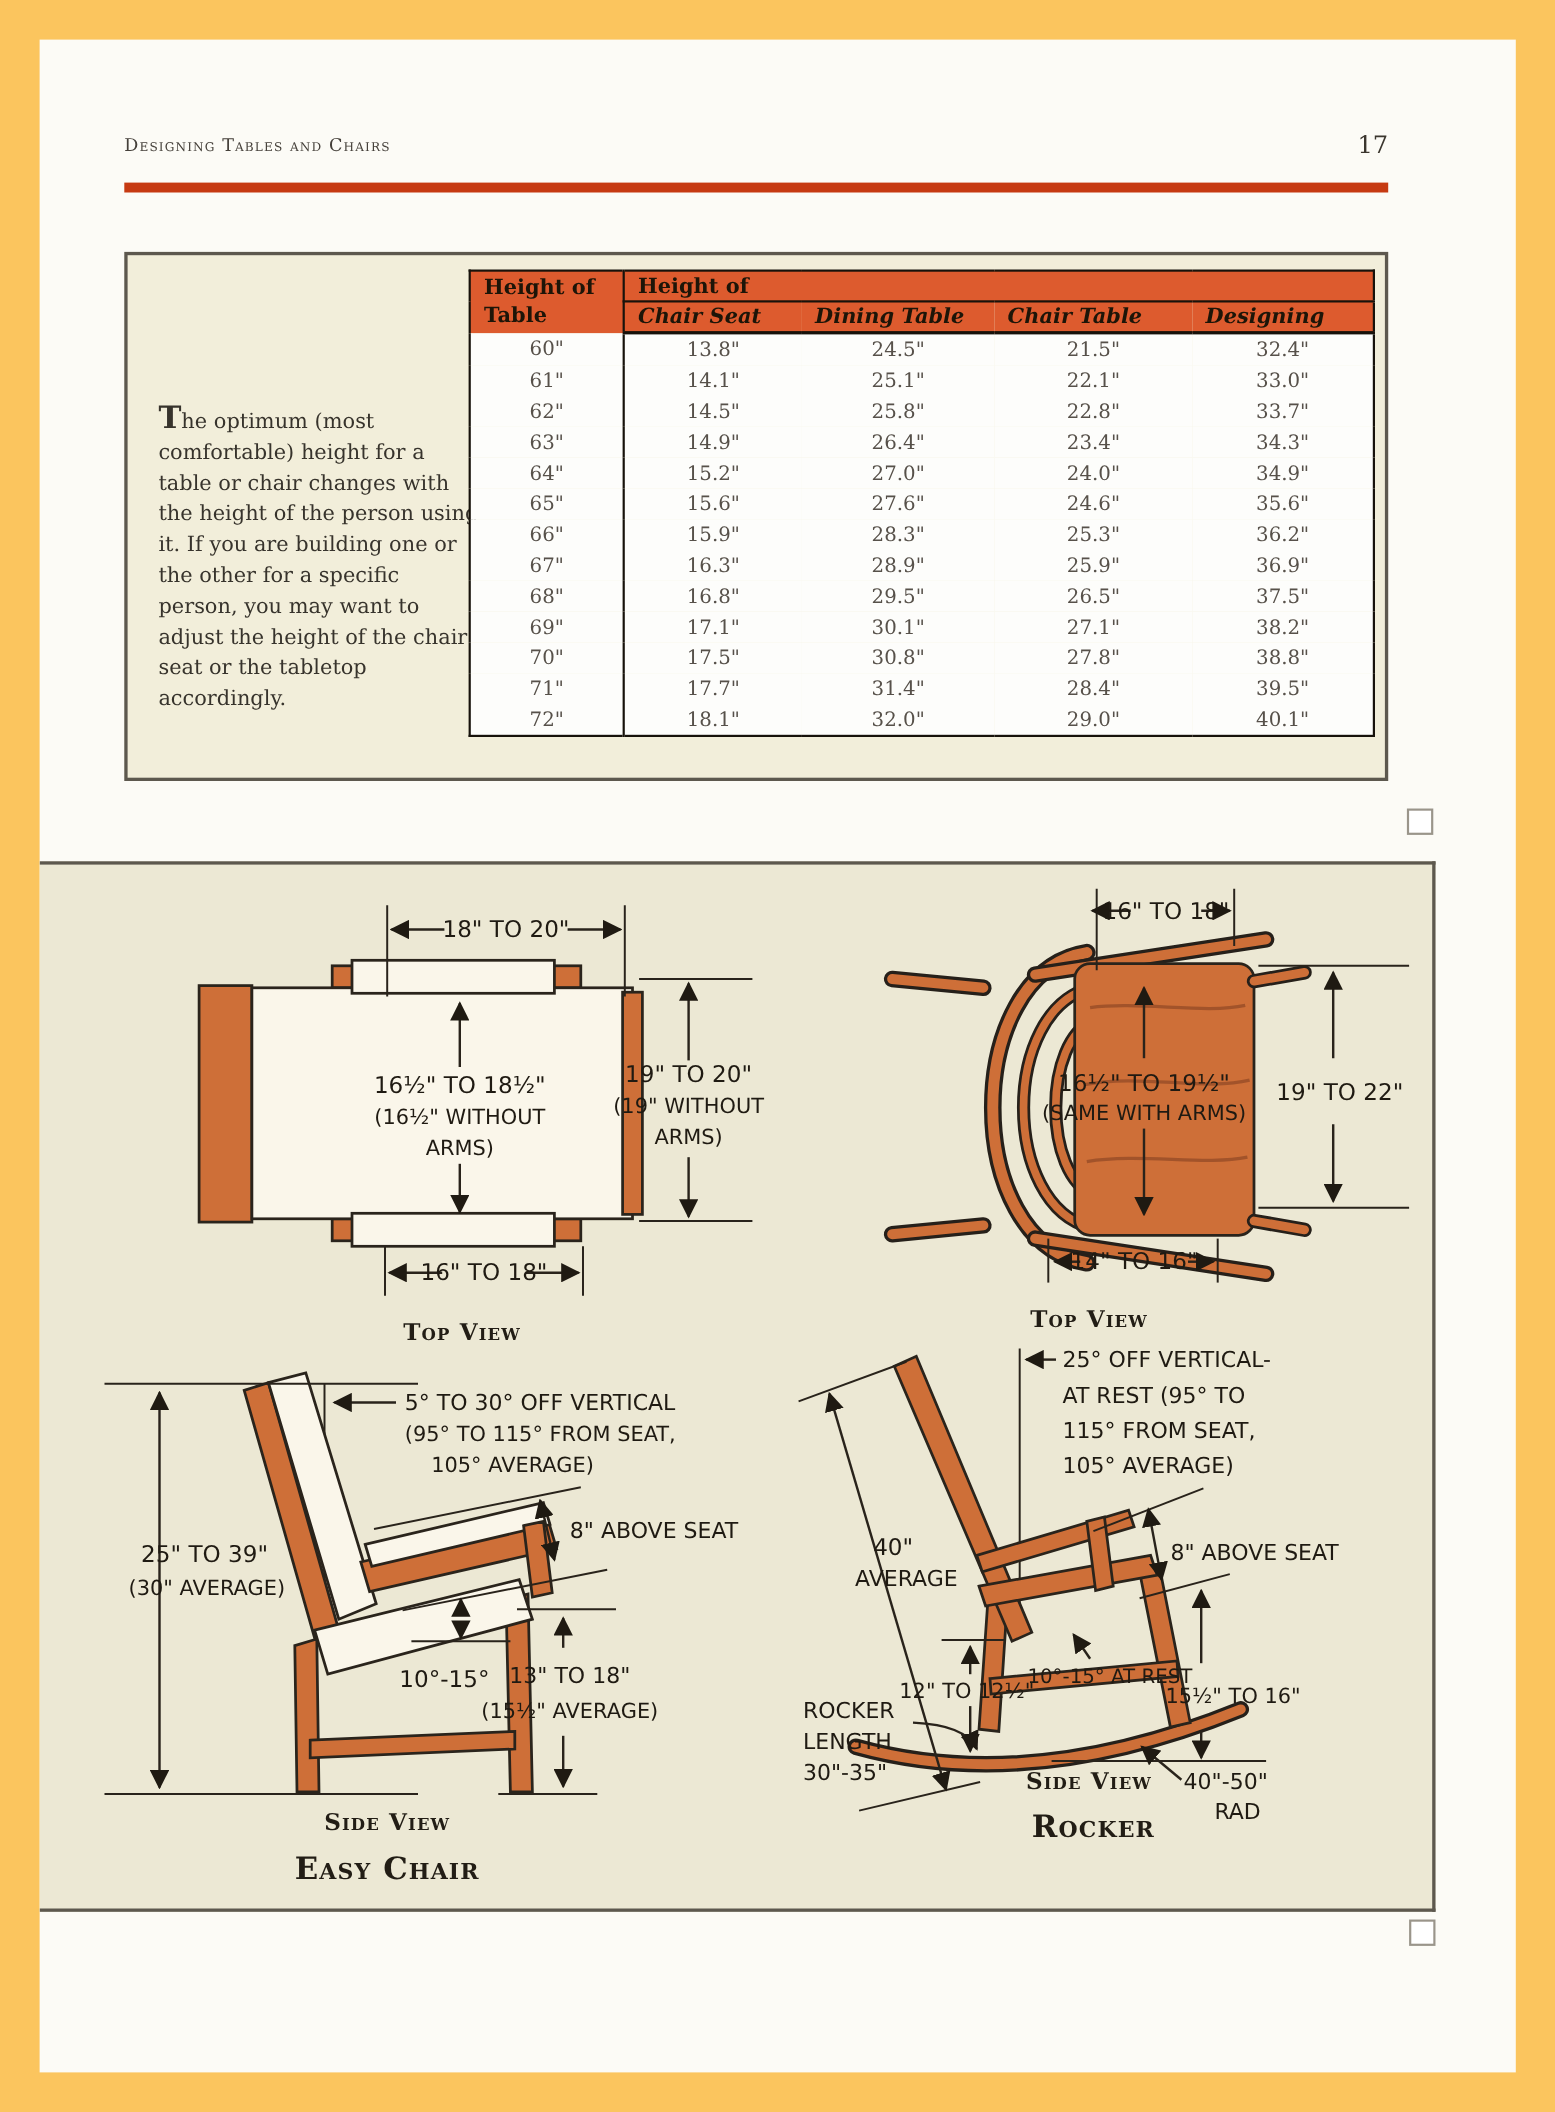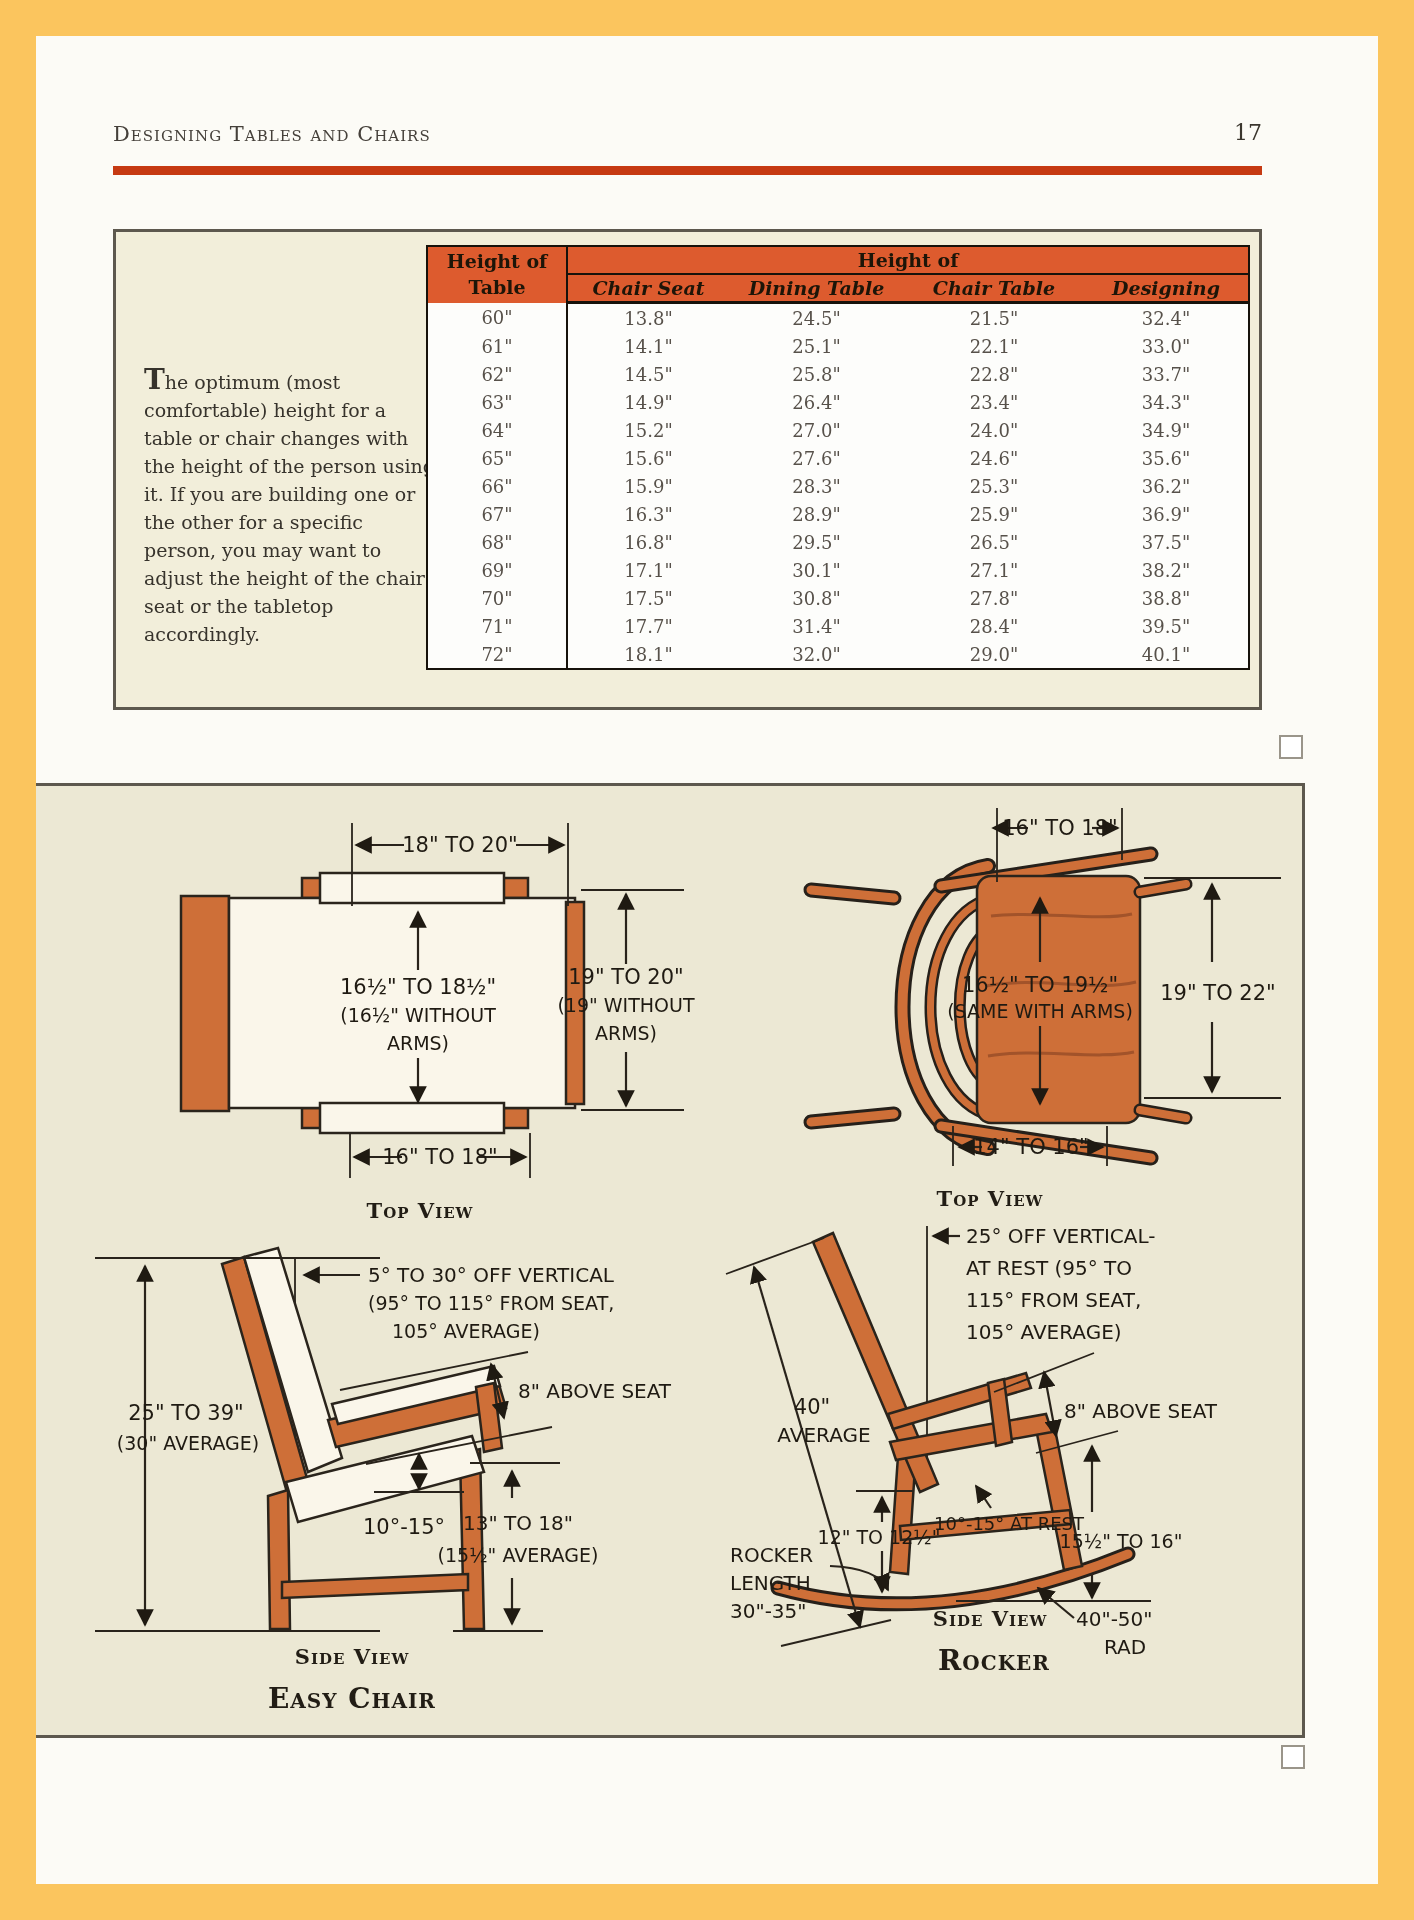--- a/index.html
+++ b/index.html
@@ -1,31 +1,31 @@
 <!DOCTYPE html>
 <html><head>
 <meta charset="utf-8">
 <style>
   html,body{margin:0;padding:0;}
   .frame{width:1414px;height:1920px;box-sizing:border-box;padding:36px;background:#FBC55E;}
   .page{position:relative;width:1342px;height:1848px;background:#FCFBF6;overflow:hidden;}
   .runhead{position:absolute;left:77px;top:86px;font-family:"DejaVu Serif","Liberation Serif",serif;
-           font-variant:small-caps;letter-spacing:1px;font-size:21px;color:#45403a;}
+           font-variant:small-caps;letter-spacing:1px;font-size:16px;color:#45403a;}
   .pageno{position:absolute;right:116px;top:84px;font-family:"DejaVu Serif",serif;font-size:22px;color:#3b362e;}
   .rule{position:absolute;left:77px;top:130px;width:1149px;height:9px;background:#C63A12;}
   .box1{position:absolute;left:77px;top:193px;width:1149px;height:481px;background:#F2EEDA;
         border:3px solid #5d584e;box-sizing:border-box;}
   .box1 h2{position:absolute;left:28px;top:10px;margin:0;font-family:"DejaVu Serif","Liberation Serif",serif;
            font-variant:small-caps;font-weight:bold;font-size:34px;line-height:1.12;color:#262118;}
   .para{position:absolute;left:28px;top:134px;width:294px;margin:0;font-family:"DejaVu Serif","Liberation Serif",serif;
         font-size:19px;line-height:28px;color:#37332c;}
   .initial{font-size:28px;font-weight:bold;}
   .htable{position:absolute;left:310px;top:13px;width:822px;border-collapse:collapse;table-layout:fixed;
           font-family:"DejaVu Serif","Liberation Serif",serif;border:2px solid #17120b;}
-  .htable thead th{background:#DD5B2E;color:#1d1508;font-size:19px;font-weight:bold;padding:2px 12px;text-align:center;}
+  .htable thead th{background:#DD5B2E;color:#1d1508;font-size:19px;font-weight:bold;padding:2px 12px;text-align:left;}
   .htable .c1h{border-right:2px solid #17120b;line-height:1.35;}
   .htable .grp{border-bottom:2px solid #17120b;}
   .htable tr.subs th{border-bottom:3px solid #17120b;font-style:italic;}
   .htable tbody td{background:#FDFDFB;text-align:center;font-size:18px;color:#57514a;height:28px;padding:0;}
   .htable tbody td:first-child{border-right:2px solid #17120b;}
   .endbox{position:absolute;width:24px;height:24px;background:#FFFFFF;border:2px solid #9a958a;box-sizing:border-box;}
   .panel{position:absolute;left:0;top:747px;width:1269px;height:955px;background:#ECE8D4;
          border:3px solid #5d584e;border-left:none;box-sizing:border-box;}
   
   .ln{stroke:#29231b;stroke-width:2.2;fill:none;}

